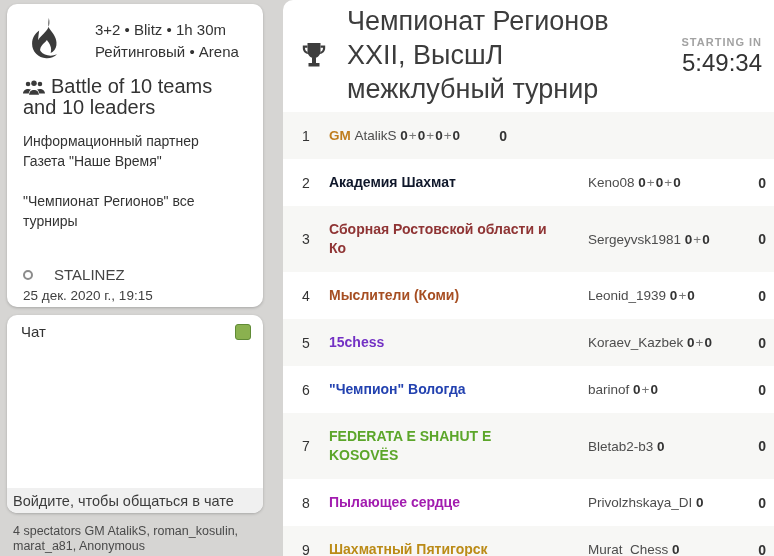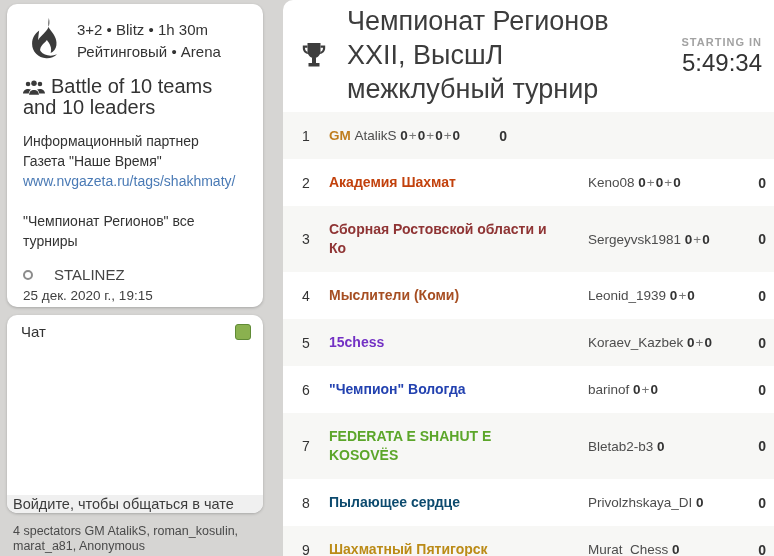--- a/index.html
+++ b/index.html
@@ -11,40 +11,40 @@
     position:relative;
   }
   
   .sidebar { position:absolute; left:0; top:0; width:283px; height:556px; }
   .card {
     background:#fff; border-radius:10px;
     box-shadow:0 1px 3px rgba(0,0,0,.22);
     position:absolute; left:7px; width:256px;
   }
   .card-info { top:4px; height:303px; padding:14px 16px; }
-  .tour-head { display:flex; gap:10px; align-items:flex-start; }
+  .tour-head { display:flex; gap:28px; align-items:flex-start; }
   .flame-wrap { width:40px; height:44px; margin-left:4px; flex:none; }
   .tour-head-text { font-size:15px; line-height:22px; color:#333; padding-top:1px; }
   .battle-line { margin-top:13px; font-size:20px; line-height:21px; color:#333; }
   .people-wrap { display:inline-block; width:22px; height:15px; vertical-align:-2px; margin-right:6px; }
   .desc { margin-top:13px; font-size:14px; line-height:20px; height:126px; overflow:hidden; position:relative; width:222px; }
   .desc a { color:#4a7ab5; text-decoration:none; word-break:break-all; display:block; }
   .desc .pre { white-space:pre-line; }
   .desc .more { margin-top:20px; }
   .organizer { display:flex; align-items:center; gap:21px; margin-top:9px; font-size:15px; color:#444; }
   .ring { width:10px; height:10px; border:2px solid #8c8c8c; border-radius:50%; flex:none; }
   .date-line { font-size:13.5px; color:#404040; margin-top:5px; }
 
   .card-chat { top:315px; height:198px; }
   .chat-title { position:absolute; left:14px; top:8px; font-size:15px; color:#333; }
   .chat-toggle { position:absolute; right:12px; top:9px; width:16px; height:16px;
     background:#8ab14f; border:1px solid #608b36; border-radius:3px; cursor:pointer; }
   .chat-messages { position:absolute; left:0; top:32px; right:0; bottom:26px; }
   .chat-input {
-    position:absolute; left:0; right:0; bottom:0; height:18px; width:100%;
+    position:absolute; left:0; right:0; bottom:0; height:25px; width:100%;
     background:#f0f0f0; border:none; outline:none; border-radius:0 0 10px 10px;
     font-family:"Liberation Sans", sans-serif; font-size:14.5px; color:#333; padding:0 6px;
   }
   .chat-input::placeholder { color:#3c3c3c; opacity:1; }
   .spectators { position:absolute; left:13px; top:524px; width:274px;
     font-size:12.5px; line-height:15px; color:#4a4a4a; }
 
   
   .main { position:absolute; left:283px; top:0; width:491px; height:556px;
     background:#fff; border-radius:10px 0 0 0; overflow:hidden; }
@@ -94,21 +94,20 @@
           <path d="M0 14.5c0-3 2.4-5 5.7-5 1.1 0 2.1.2 3 .6-1.6 1.3-2.4 2.8-2.4 4.4H0z"></path>
           <path d="M24 14.5h-6.3c0-1.6-.8-3.1-2.4-4.4.9-.4 1.9-.6 3-.6 3.3 0 5.7 2 5.7 5z"></path>
           <path d="M6.6 16c0-3.2 2.3-5.4 5.4-5.4s5.4 2.2 5.4 5.4H6.6z"></path>
         </svg>
       </span><span>Battle of 10 teams and 10 leaders</span>
     </div>
 
     <div class="desc">
       <div class="pre">Информационный партнер
 Газета "Наше Время"</div>
-      <a href="#">www.nvgazeta.ru/tags/shakhmaty/</a>
       <div class="more">"Чемпионат Регионов" все турниры</div>
 
     </div>
 
     <div class="organizer">
       <span class="ring"></span>
       <span>STALINEZ</span>
     </div>
     <div class="date-line">25 дек. 2020 г., 19:15</div>
   </div>
@@ -142,21 +141,21 @@
   </div>
 
   <div class="standings">
       <div class="row striped">
     <div class="rank">1</div>
     <div class="player-cell"><span class="ptitle">GM</span>&nbsp;<span>AtalikS</span> <span class="z">0</span><span class="plus">+</span><wbr><span class="z">0</span><span class="plus">+</span><wbr><span class="z">0</span><span class="plus">+</span><wbr><span class="z">0</span></div>
     <div class="total">0</div>
   </div>
       <div class="row">
     <div class="rank">2</div>
-    <div class="team" style="color: #c2410c;">Академия Шахмат</div>
+    <div class="team" style="color: #0f172a;">Академия Шахмат</div>
     <div class="player-cell"><span>Keno08</span> <span class="z">0</span><span class="plus">+</span><wbr><span class="z">0</span><span class="plus">+</span><wbr><span class="z">0</span></div>
     <div class="total">0</div>
   </div>
       <div class="row striped">
     <div class="rank">3</div>
     <div class="team" style="color: rgb(143, 52, 52);">Сборная Ростовской области и Ко</div>
     <div class="player-cell"><span>Sergeyvsk1981</span> <span class="z">0</span><span class="plus">+</span><wbr><span class="z">0</span></div>
     <div class="total">0</div>
   </div>
       <div class="row">
@@ -178,21 +177,21 @@
     <div class="total">0</div>
   </div>
       <div class="row striped">
     <div class="rank">7</div>
     <div class="team" style="color: rgb(92, 166, 42);">FEDERATA E SHAHUT E KOSOVËS</div>
     <div class="player-cell"><span>Bletab2-b3</span> <span class="z">0</span></div>
     <div class="total">0</div>
   </div>
       <div class="row">
     <div class="rank">8</div>
-    <div class="team" style="color: #0c4a6e;">Пылающее сердце</div>
+    <div class="team" style="color: #a21caf;">Пылающее сердце</div>
     <div class="player-cell"><span>Privolzhskaya_DI</span> <span class="z">0</span></div>
     <div class="total">0</div>
   </div>
       <div class="row striped">
     <div class="rank">9</div>
     <div class="team" style="color: rgb(187, 139, 23);">Шахматный Пятигорск</div>
     <div class="player-cell"><span>Murat_Chess</span> <span class="z">0</span></div>
     <div class="total">0</div>
   </div>
     </div>

